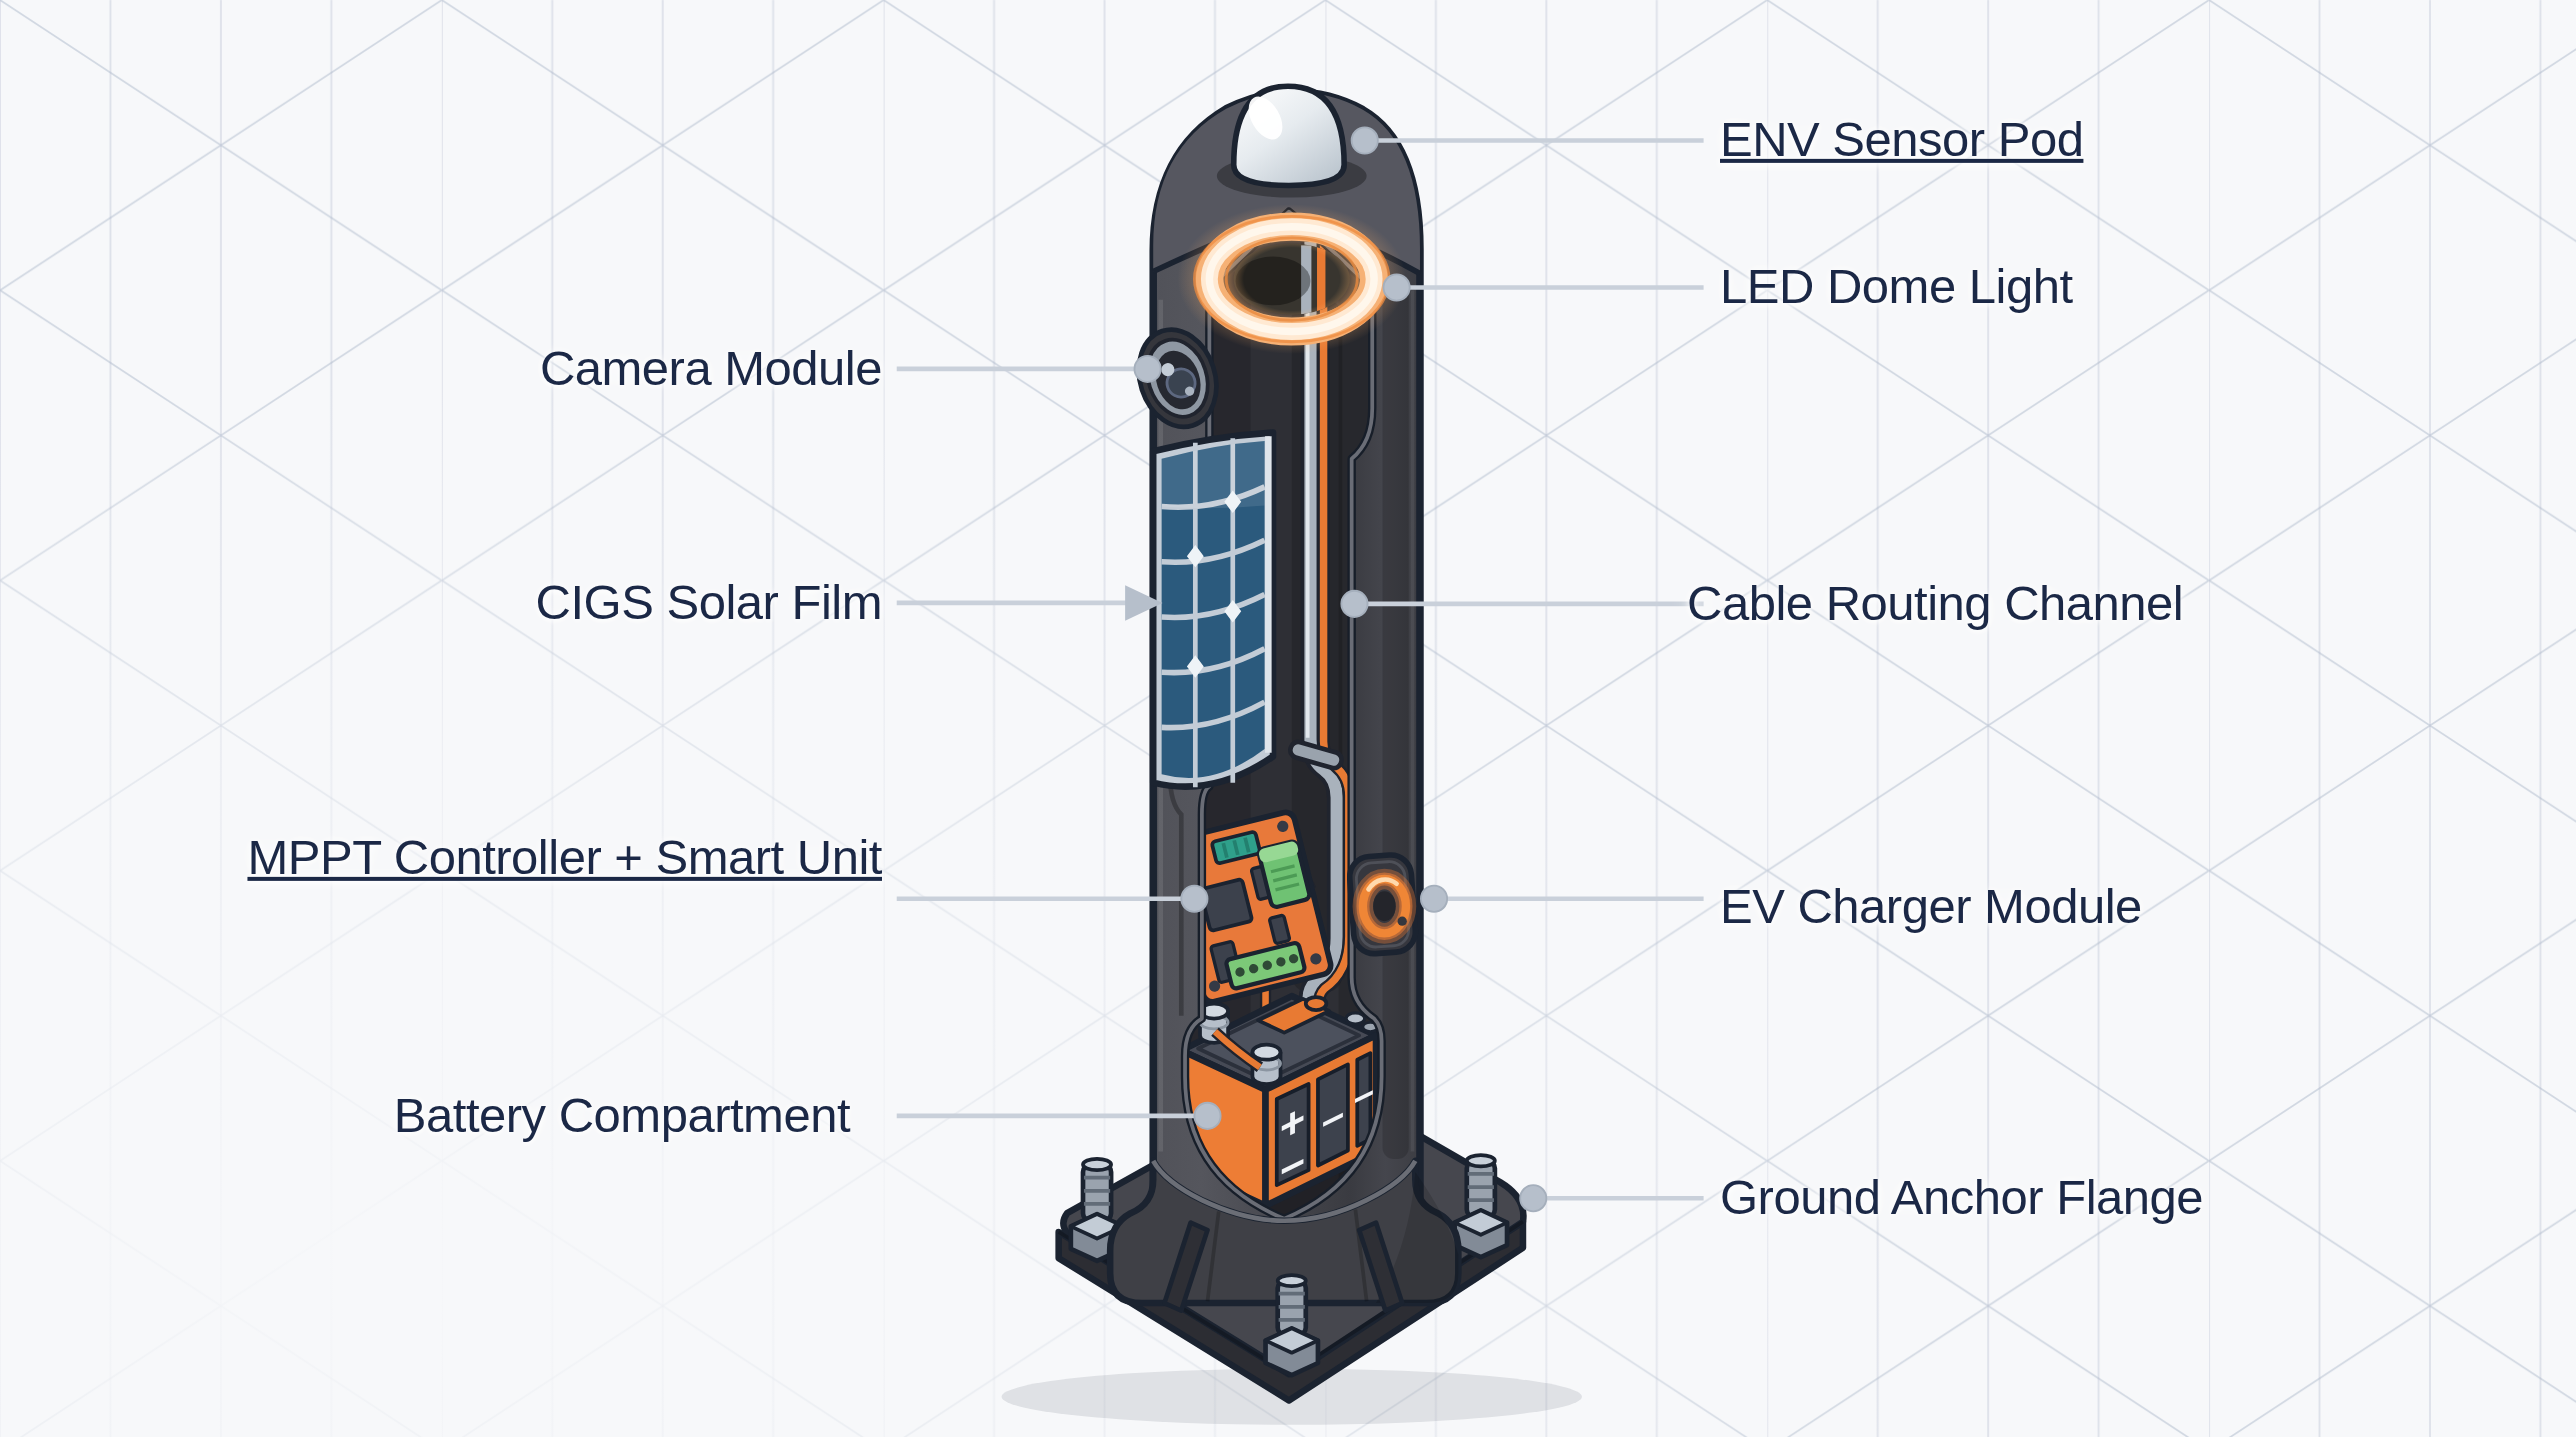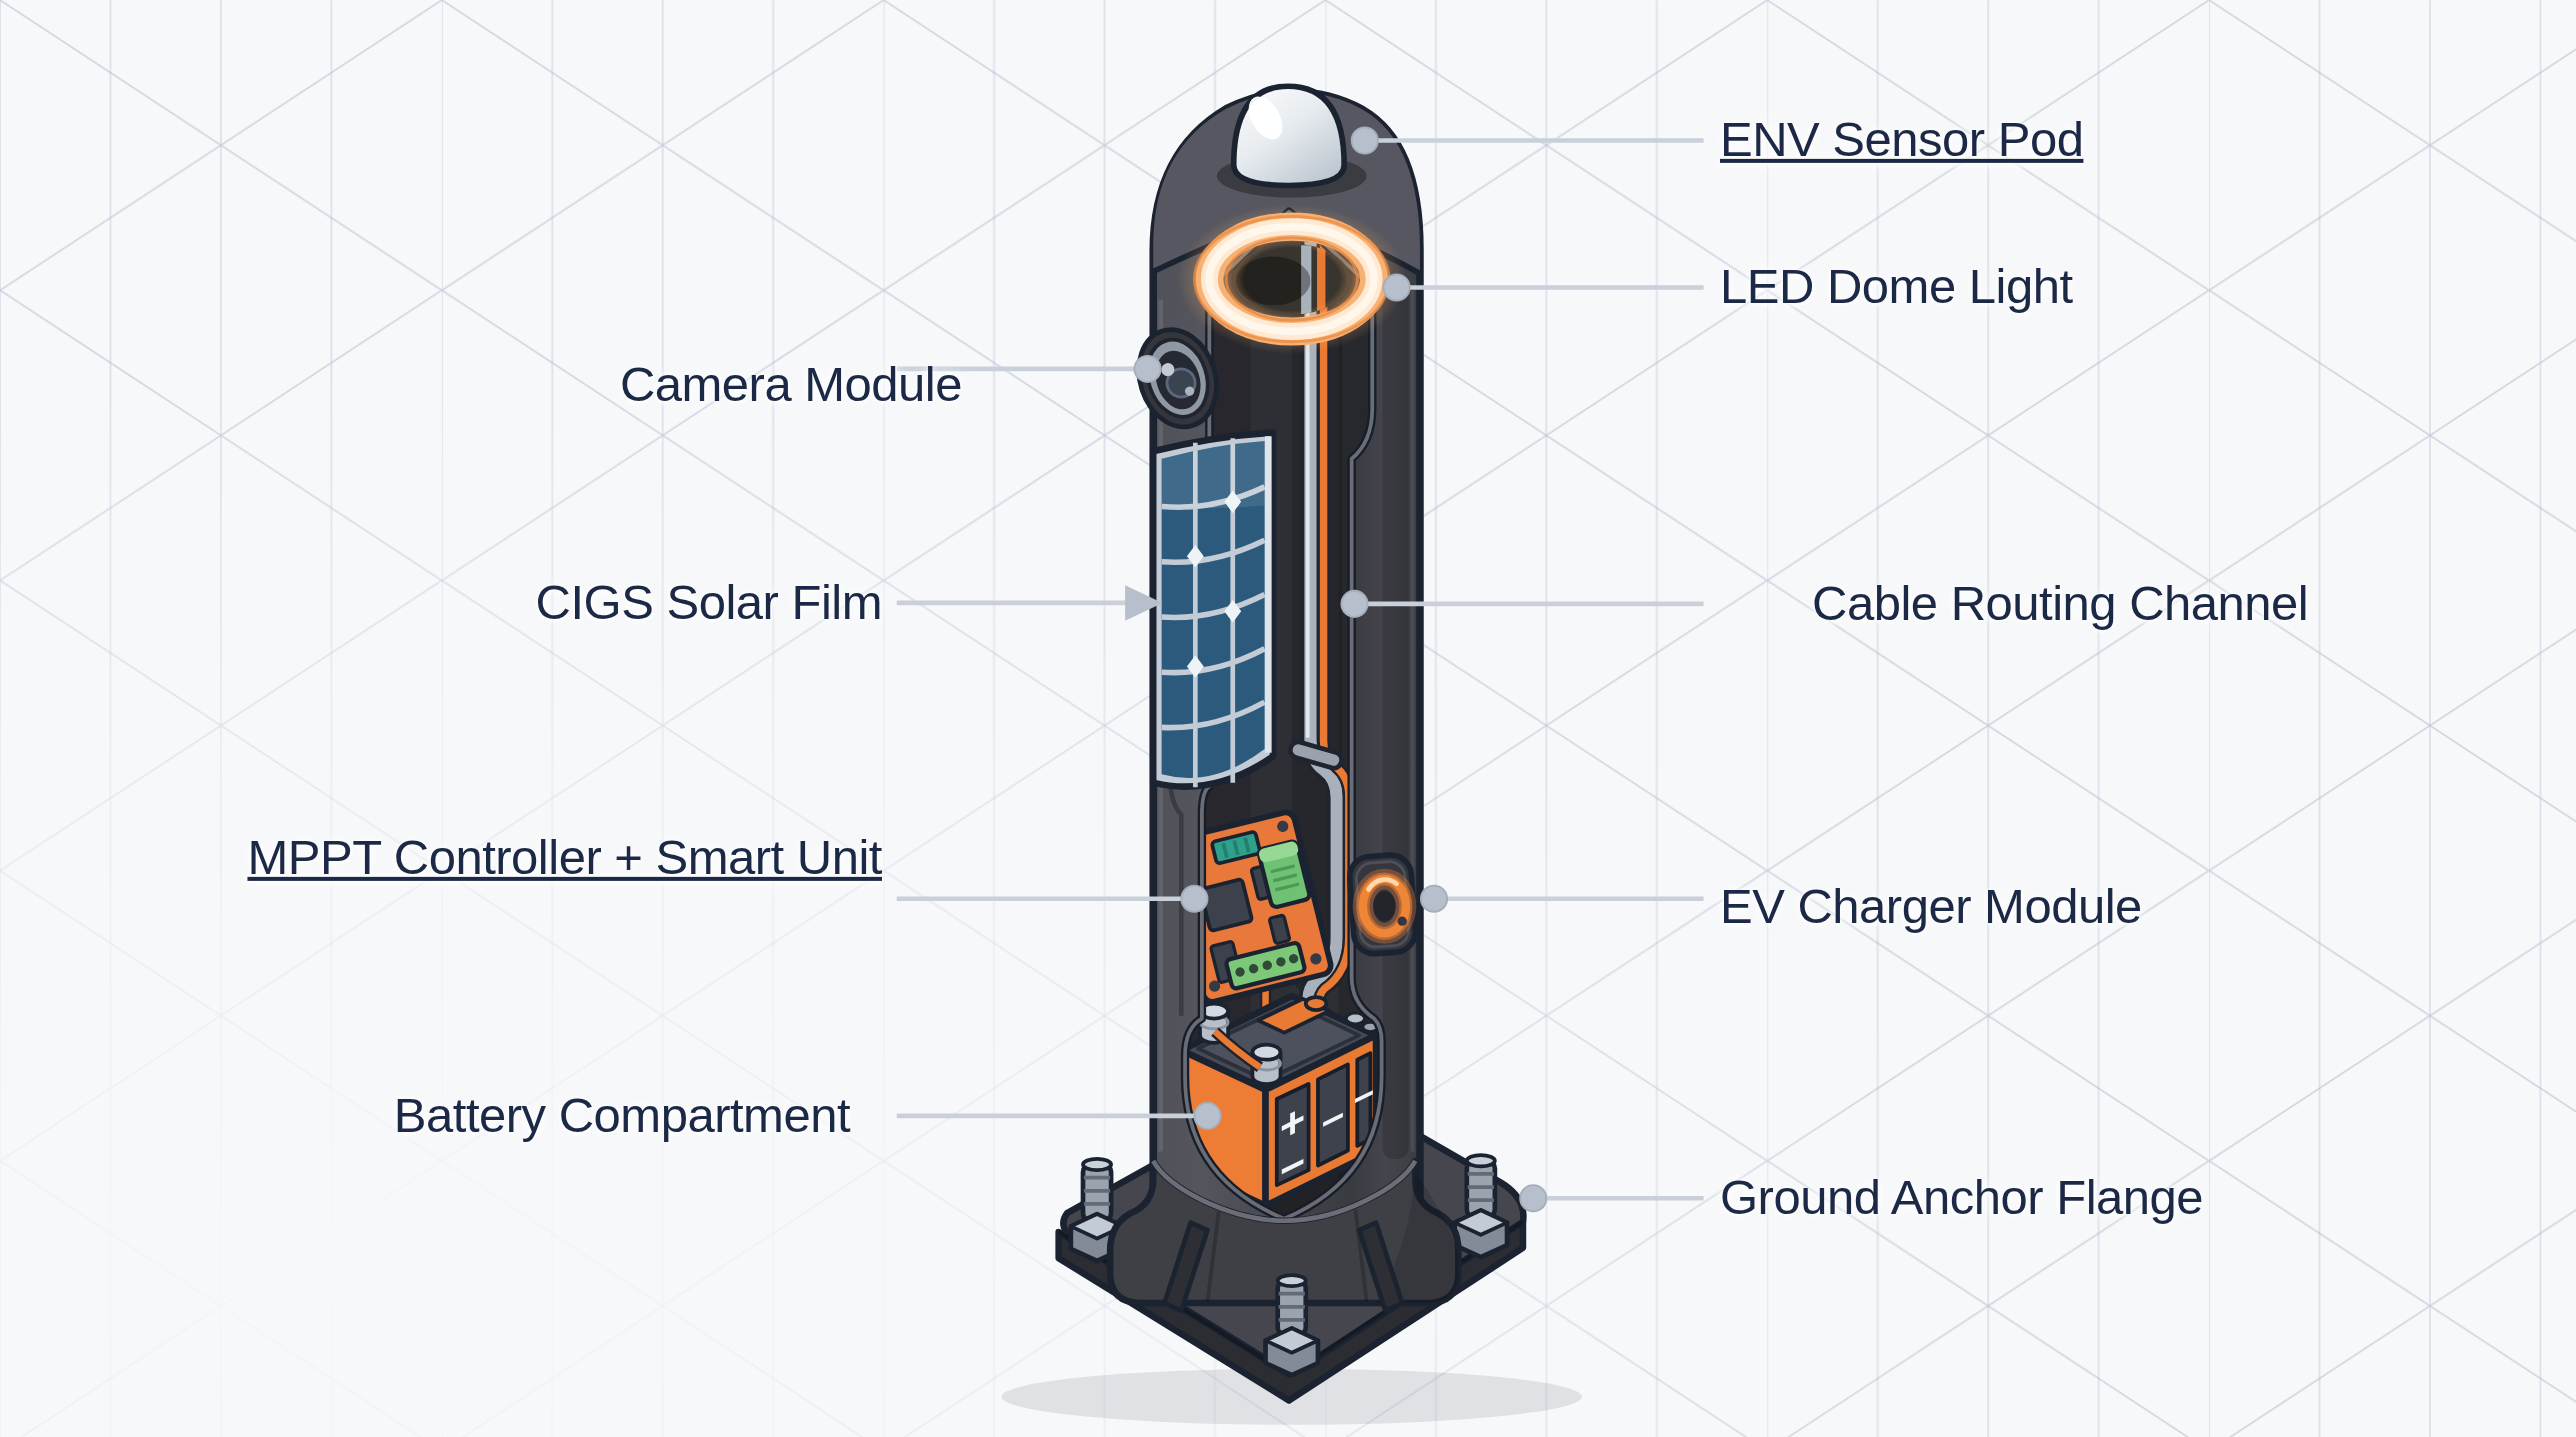--- a/index.html
+++ b/index.html
@@ -308,25 +308,25 @@
       <line x1="958" y1="960" x2="1272" y2="960"></line>
       <circle cx="1276" cy="960" r="14" fill="#b6bfcb" stroke="#a5afbc" stroke-width="2"></circle>
     </g>
     <g>
       <line x1="958" y1="1192" x2="1286" y2="1192"></line>
       <circle cx="1290" cy="1192" r="14" fill="#b6bfcb" stroke="#a5afbc" stroke-width="2"></circle>
     </g>
   </g>
 </svg>
 
-<div class="callout-label side-left" style="right:1614px; top:369px;margin-top:16px;">Camera Module</div>
+<div class="callout-label side-left" style="right:1694px; top:369px;">Camera Module</div>
 <div class="callout-label side-left" style="right:1694px; top:603px;">CIGS Solar Film</div>
 <div class="callout-label side-left" style="right:1694px; top:858px;text-decoration:underline;">MPPT Controller + Smart Unit</div>
 <div class="callout-label side-left" style="right:1726px; top:1116px;">Battery Compartment</div>
 
 <div class="callout-label side-right" style="left:1720px; top:140px;text-decoration:underline;">ENV Sensor Pod</div>
 <div class="callout-label side-right" style="left:1720px; top:287px;">LED Dome Light</div>
-<div class="callout-label side-right" style="left:1812px; top:604px;">Cable Routing Channel</div>
+<div class="callout-label side-right" style="left:1687px; top:604px;">Cable Routing Channel</div>
 <div class="callout-label side-right" style="left:1720px; top:899px;margin-top:8px;">EV Charger Module</div>
 <div class="callout-label side-right" style="left:1720px; top:1198px;">Ground Anchor Flange</div>
 
 </div>
 
 
 </body></html>

